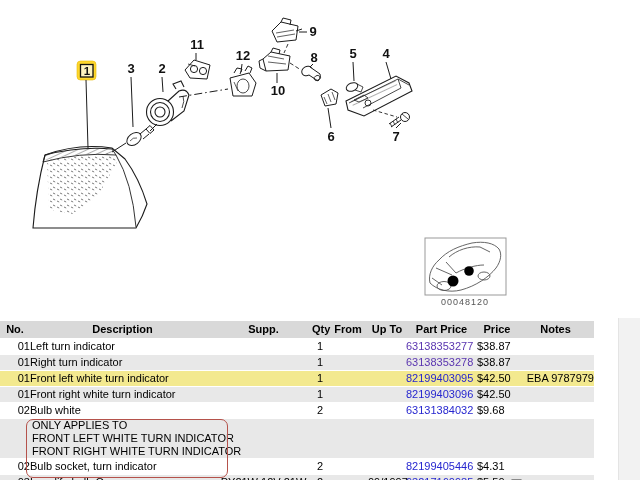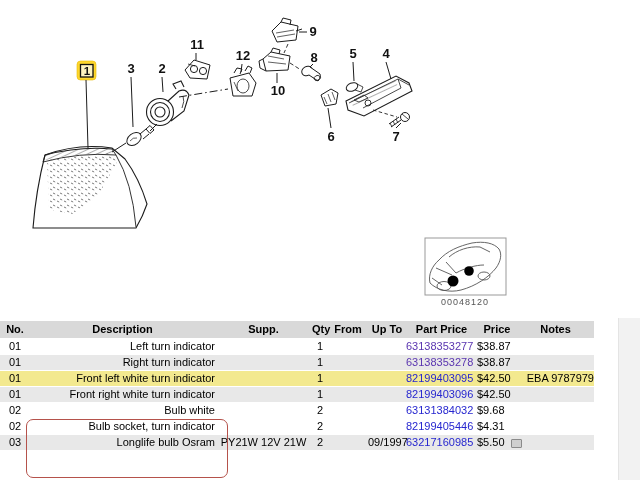--- a/index.html
+++ b/index.html
@@ -28,22 +28,22 @@
     padding:0;text-align:center;border-bottom:1px solid #fff;
     white-space:nowrap;overflow:visible;
   }
   table.parts td{
     height:15px;padding:0;vertical-align:middle;white-space:nowrap;
     border-bottom:1px solid #fff;overflow:visible;
   }
   tr.row-white td{background:#ffffff;}
   tr.row-gray td{background:#e8e8e8;}
   tr.row-yellow td{background:#f3e98f;}
-  td.c-no, th.c-no{text-align:center;padding-left:9px;}
-  td.c-desc{text-align:right;padding-left:4px;}
+  td.c-no, th.c-no{text-align:right;padding-left:9px;}
+  td.c-desc{text-align:left;padding-left:4px;}
   td.c-supp,td.c-qty,td.c-from,td.c-upto{text-align:center;}
   td.c-part{text-align:left;padding-left:3px;}
   td.c-price{text-align:left;padding-left:4px;margin-left:32px;}
   td.c-notes{text-align:right;}
   a.part-link{color:#2626cf;cursor:pointer;}
   a.part-link.visited{color:#5a35b0;}
   tr.note-row td{background:#e8e8e8;height:39px;}
   .note-lines{padding-left:32px;line-height:13px;font-size:11px;}
   #note-box{
     position:absolute;left:26px;top:99px;width:200px;height:57px;
@@ -310,20 +310,29 @@
         <td class="c-no">02</td>
         <td class="c-desc">Bulb white</td>
         <td class="c-supp"></td>
         <td class="c-qty">2</td>
         <td class="c-from"></td>
         <td class="c-upto"></td>
         <td class="c-part"><a class="part-link">63131384032</a></td>
         <td class="c-price">$9.68</td>
         <td class="c-notes"></td>
       </tr>
+      <tr class="note-row">
+        <td colspan="9">
+          <div class="note-lines">
+            <div>ONLY APPLIES TO</div>
+            <div>FRONT LEFT WHITE TURN INDICATOR</div>
+            <div>FRONT RIGHT WHITE TURN INDICATOR</div>
+          </div>
+        </td>
+      </tr>
       <tr class="row-white">
         <td class="c-no">02</td>
         <td class="c-desc">Bulb socket, turn indicator</td>
         <td class="c-supp"></td>
         <td class="c-qty">2</td>
         <td class="c-from"></td>
         <td class="c-upto"></td>
         <td class="c-part"><a class="part-link">82199405446</a></td>
         <td class="c-price">$4.31</td>
         <td class="c-notes"></td>

